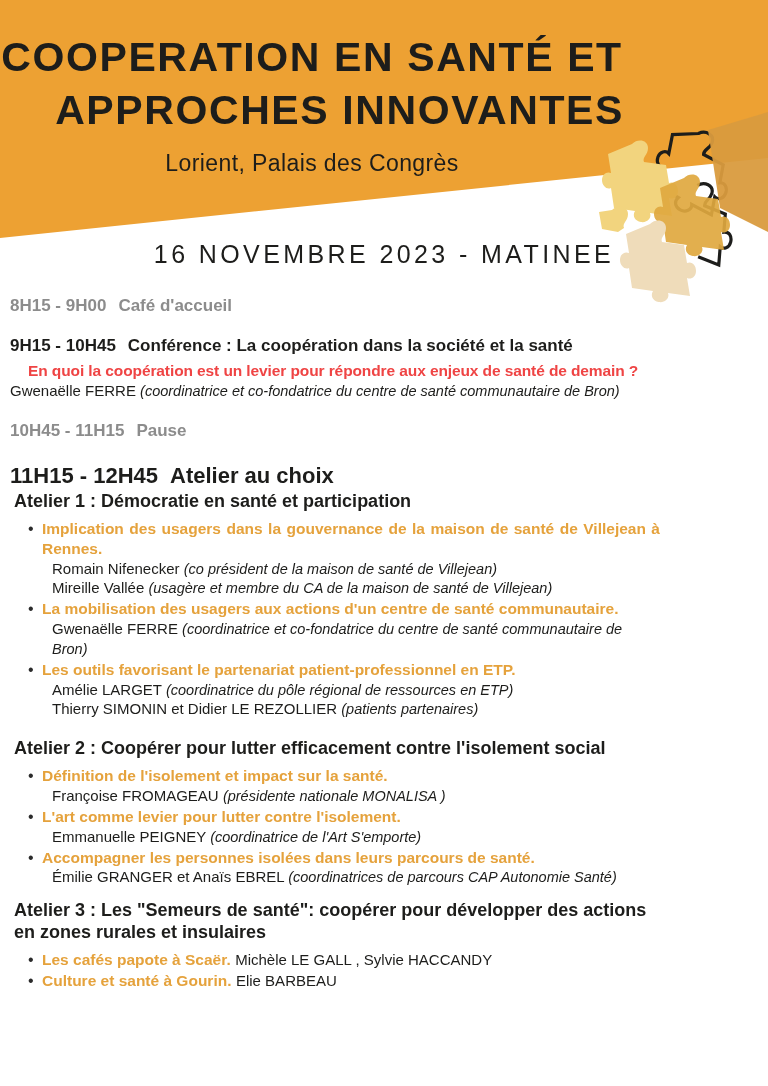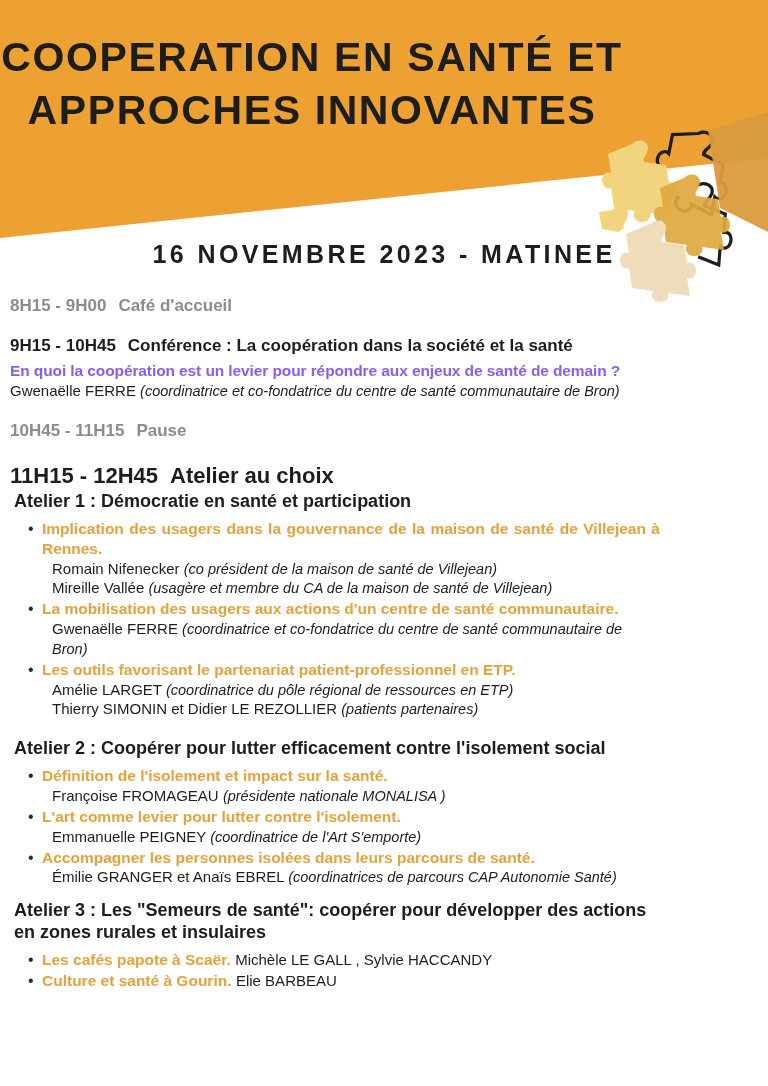--- a/index.html
+++ b/index.html
@@ -40,21 +40,21 @@
   .title-line {
     font-weight: 700;
     font-size: 41px;
     line-height: 1.24;
     letter-spacing: 1.6px;
     color: #1d1d1b;
     text-transform: uppercase;
     white-space: nowrap;
   }
   .title-line-1 { margin-top: 32px; }
-  .title-line-2 { margin-top: 2px; }
+  .title-line-2 { margin-top: 2px; text-align: right; }
 
   .subtitle {
     margin-top: 14px;
     font-size: 23px;
     font-weight: 400;
     letter-spacing: 0.4px;
     color: #1d1d1b;
   }
 
   
@@ -69,21 +69,21 @@
   }
 
   
   .date-line {
     position: absolute;
     left: 0;
     top: 240px;
     width: 768px;
     text-align: center;
     font-size: 25px;
-    font-weight: 700;
+    font-weight: 400;
     letter-spacing: 3.4px;
     color: #1d1d1b;
     z-index: 2;
   }
 
   
   .program {
     position: absolute;
     left: 0;
     top: 296px;
@@ -110,22 +110,23 @@
   .slot.muted .slot-label { color: #8c8c8c; }
 
   .slot.big .slot-time,
   .slot.big .slot-label { font-size: 22px; }
 
   .conf-question {
     padding-left: 10px;
     margin-top: 6px;
     font-size: 15.5px;
     font-weight: 700;
-    color: #8b5cf6;
+    color: #ef4444;
     letter-spacing: -0.1px;
+    margin-left: 18px;
   }
   .conf-speaker {
     padding-left: 10px;
     margin-top: 2px;
     font-size: 15px;
   }
   .conf-speaker .nm { font-weight: 400; }
   .role { font-style: italic; font-size: 14.5px; }
 
   .atelier-title {
@@ -181,20 +182,21 @@
   .gap-lg { height: 22px; }
 </style>
 </head>
 <body>
 
 <div class="banner"></div>
 
 <div class="banner-inner">
   <div class="title-line title-line-1">COOPERATION EN SANTÉ ET</div>
   <div class="title-line title-line-2">APPROCHES INNOVANTES</div>
+  <div class="subtitle">Lorient, Palais des Congrès</div>
 </div>
 
 <svg class="puzzle-art" viewBox="0 0 180 215">
 
   <g fill="none" stroke="#1d1d1b" stroke-width="3.2">
     <path d="M58 6 C64 0 74 2 74 10 C74 17 68 19 70 24 L92 27 L95 45 C100 43 104 47 104 53
              C104 59 99 62 95 60 L98 78 L76 75 C78 80 73 85 67 84 C61 83 58 78 61 73
              L40 70 L37 50 C33 52 28 48 28 42 C28 36 33 33 37 35 L34 16 Z" transform="translate(58,-4) rotate(20)"></path>
     <path d="M120 54 C126 48 136 50 136 58 C136 65 130 67 132 72 L154 75 L157 93
              C162 91 166 95 166 101 C166 107 161 110 157 108 L160 126 L138 123" transform="translate(6,-8) rotate(14)"></path>

